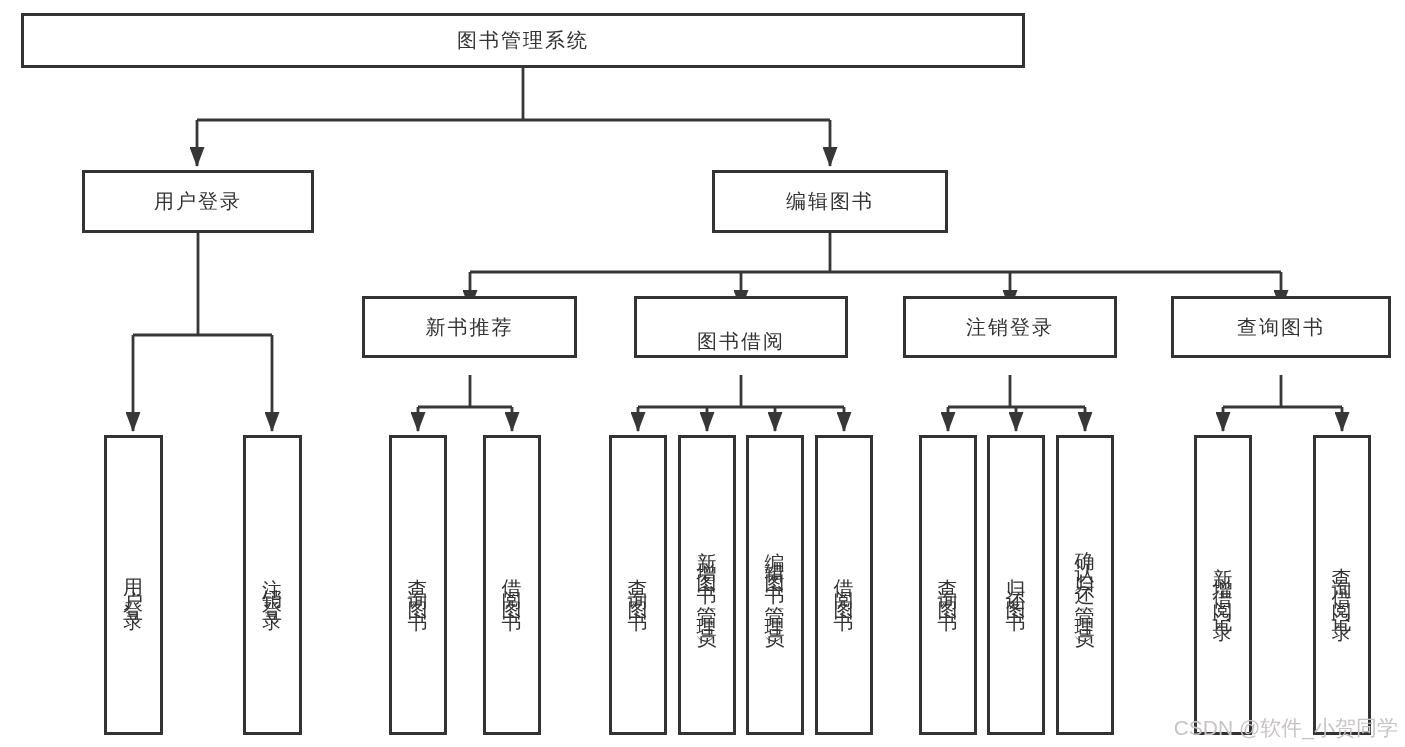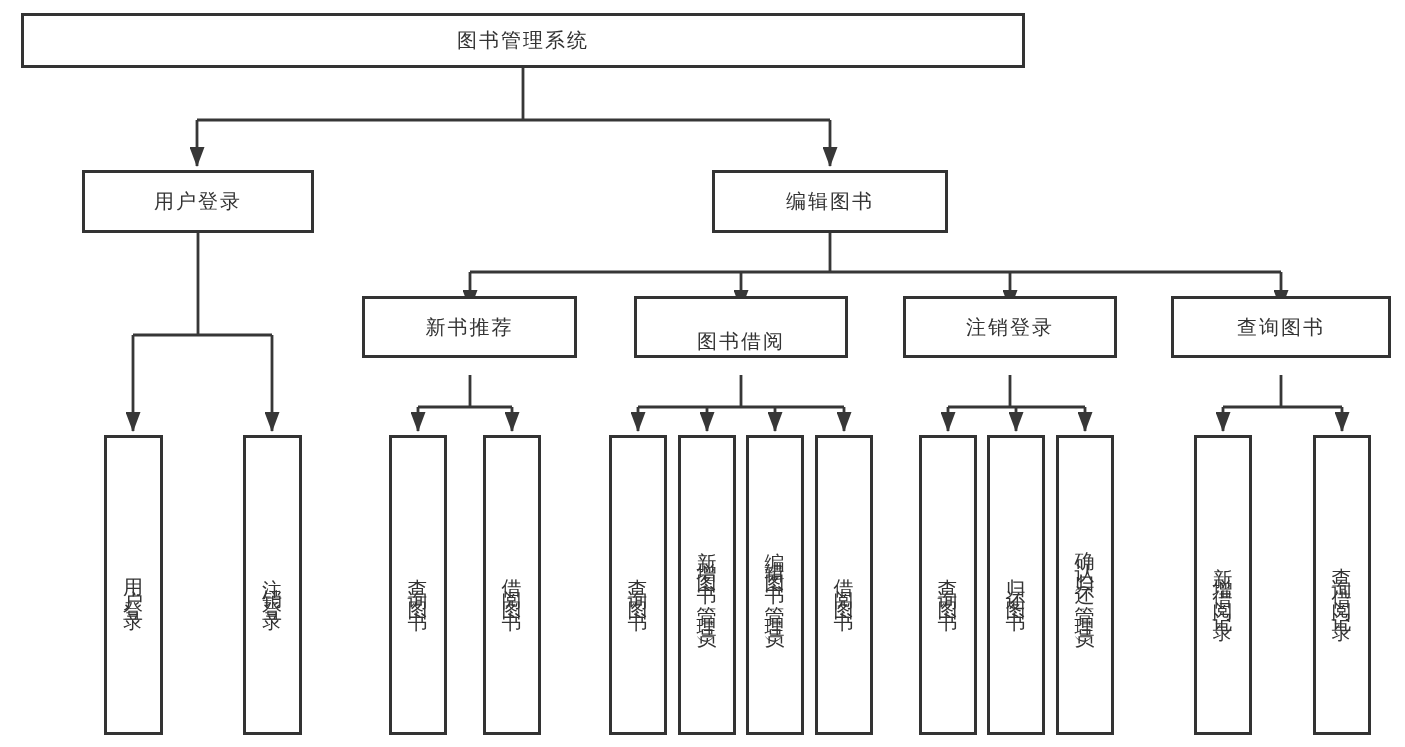--- a/index.html
+++ b/index.html
@@ -152,13 +152,14 @@
     <span class="vtext">确认归还（管理员）</span>
   </div>
 
   <div class="box leaf lf12">
     <span class="vtext">新增借阅记录</span>
   </div>
   <div class="box leaf lf13">
     <span class="vtext">查询借阅记录</span>
   </div>
 
+  <div class="watermark">CSDN @软件_小贺同学</div>
 </div>
 
 </body></html>

